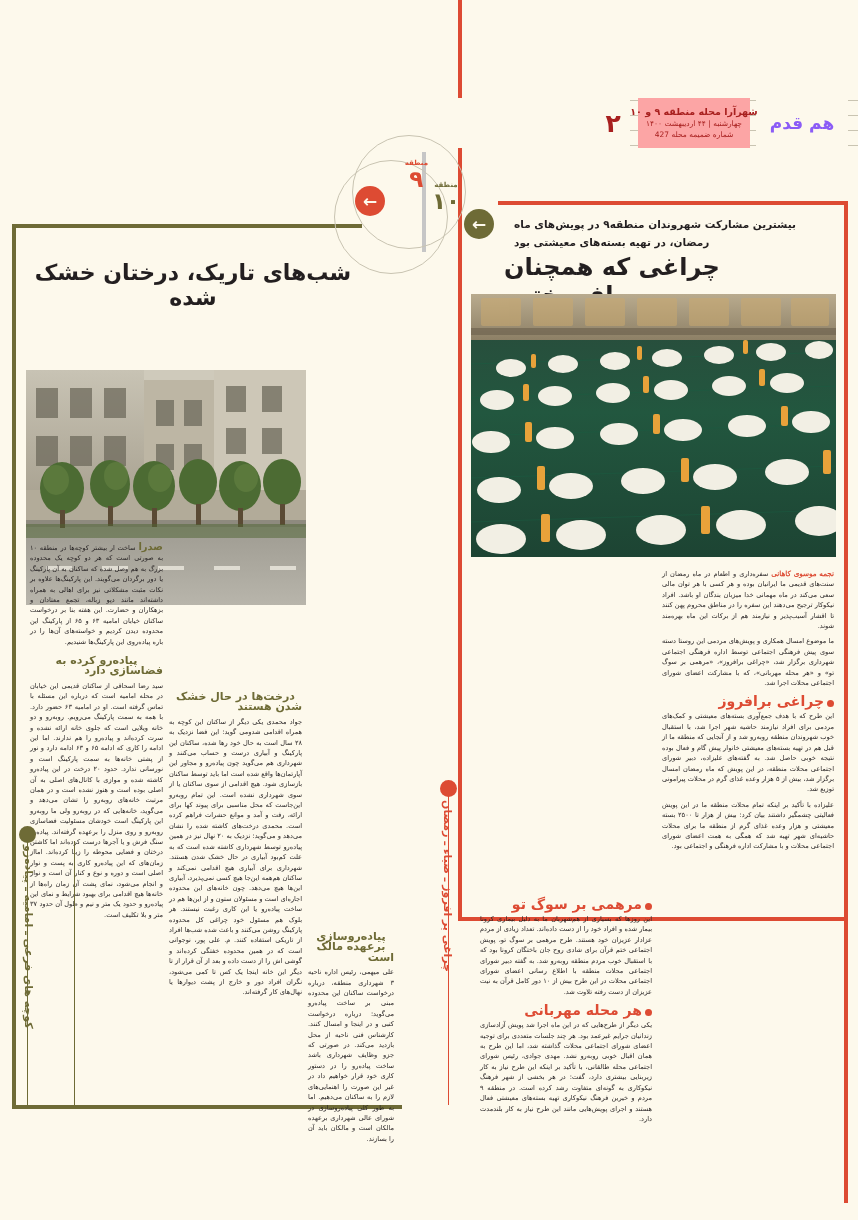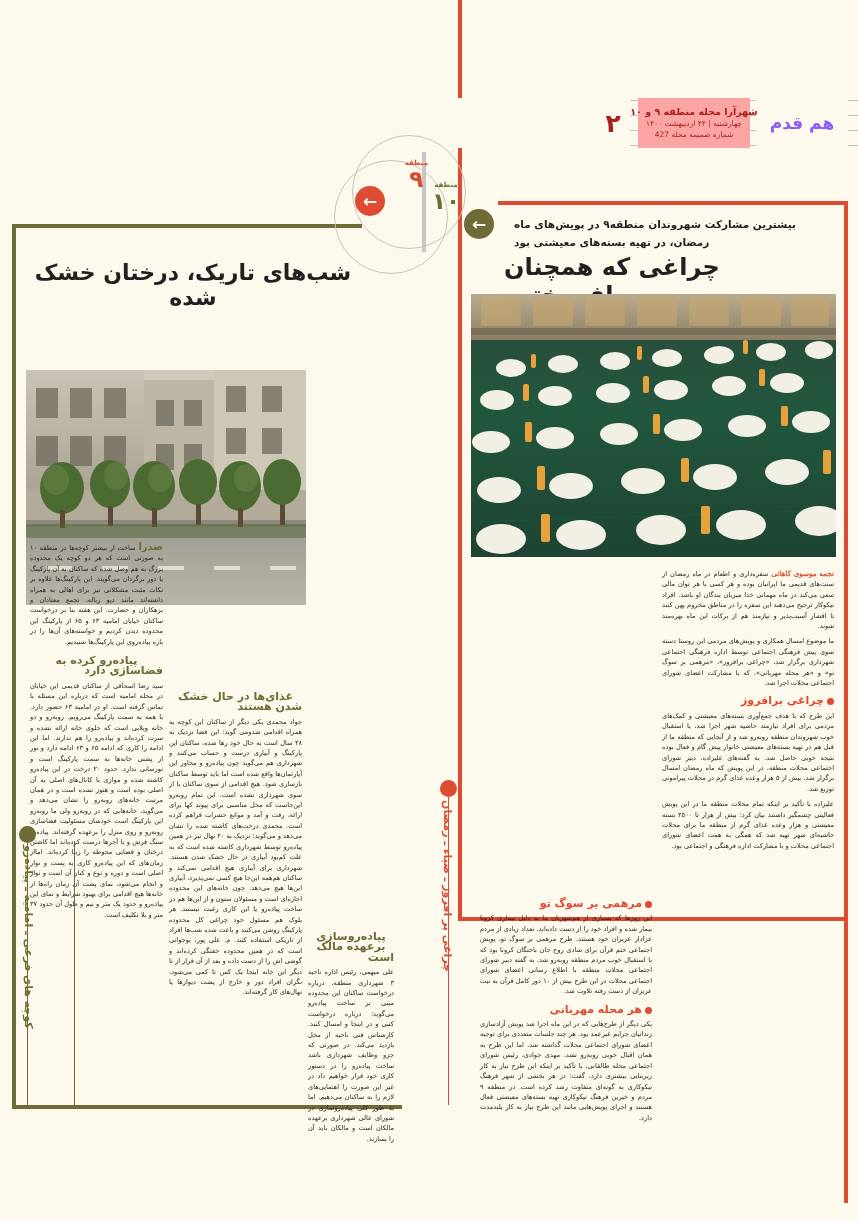--- a/index.html
+++ b/index.html
@@ -278,21 +278,21 @@
     font-family: Liberation Serif, serif;
   }
   .lead-label-green {
     color: #6e6b36;
     font-weight: bold;
     font-size: 10px;
   }
   .sub-red {
     color: #dd4b33;
     font-weight: bold;
-    font-size: 11px;
+    font-size: 14px;
     margin: 8px 0 4px 0;
     text-align: left;
   }
   .sub-red .bullet {
     display: inline-block;
     width: 7px; height: 7px;
     border-radius: 50%;
     background: #dd4b33;
     margin-left: 3px;
     vertical-align: -1px;
@@ -583,21 +583,21 @@
       </svg>
     </div>
 
     <div class="body-col ltext1">
       <p><span class="lead-label-green">صدرا</span> <span>ساخت ار بیشتر کوچه‌ها در منطقه ۱۰ به صورتی است که هر دو کوچه یک محدوده بزرگ به هم وصل شده که ساکنان به آن پارکینگ یا دور برگردان می‌گویند. این پارکینگ‌ها علاوه بر نکات مثبت مشکلاتی نیز برای اهالی به همراه داشته‌اند مانند دپو زباله، تجمع معتادان و بزهکاران و حضارت. این هفته بنا بر درخواست ساکنان خیابان امامیه ۶۳ و ۶۵ از پارکینگ این محدوده دیدن کردیم و خواسته‌های آن‌ها را در باره پیاده‌روی این پارکینگ‌ها شنیدیم.</span></p>
       <div class="sub-green">پیاده‌رو کرده به فضاسازی دارد</div>
       <p>سید رضا اسحاقی از ساکنان قدیمی این خیابان در محله امامیه است که درباره این مسئله با تماس گرفته است. او در امامیه ۶۳ حضور دارد. با همه به سمت پارکینگ می‌رویم. روبه‌رو و دو خانه ویلایی است که جلوی خانه ارائه نشده و سرت کرده‌اند و پیاده‌رو را هم ندارند. اما این ادامه را کاری که ادامه ۶۵ و ۶۳ ادامه دارد و نور از پشتی خانه‌ها به سمت پارکینگ است و نورسانی ندارد. حدود ۲۰ درخت در این پیاده‌رو کاشته شده و موازی با کانال‌های اصلی به آن اصلی بوده است و هنوز نشده است و در همان مرتبت خانه‌های روبه‌رو را تشان می‌دهد و می‌گوید، خانه‌هایی که در روبه‌رو ولی ما روبه‌رو این پارکینگ است خودشان مسئولیت فضاسازی روبه‌رو و روی منزل را برعهده گرفته‌اند. پیاده‌رو سنگ فرش و یا آجرها درست کرده‌اند اما کاشتن درختان و فضایی محوطه را زیبا کرده‌اند. امااز زمان‌های که این پیاده‌رو کاری به پست و نوار اصلی است و دوره و نوع و کنار آن است و نوار و انجام می‌شود، نمای پشت آن زمان راه‌ها از خانه‌ها هیچ اقدامی برای بهبود شرایط و نمای این پیاده‌رو و حدود یک متر و نیم و طول آن حدود ۳۷ متر و بلا تکلیف است.</p>
     </div>
 
     <div class="body-col ltext2">
-      <div class="sub-green" style="margin-top:150px;">غذای‌ها در حال خشک شدن هستند</div>
+      <div class="sub-green" style="margin-top:150px;">درخت‌ها در حال خشک شدن هستند</div>
       <p>جواد محمدی یکی دیگر از ساکنان این کوچه به همراه اقدامی شدومی گوید: این فضا نزدیک به ۲۸ سال است به حال خود رها شده، ساکنان این پارکینگ و آبیاری درست و حساب می‌کنند و شهرداری هم می‌گوید چون پیاده‌رو و مجاور این آپارتمان‌ها واقع شده است اما باید توسط ساکنان بازسازی شود. هیچ اقدامی از سوی ساکنان یا از سوی شهرداری نشده است. این تمام روبه‌رو این‌جاست که محل مناسبی برای پیوند کها برای ارائه، رفت و آمد و موانع حشرات فراهم کرده است. محمدی درخت‌های کاشته شده را نشان می‌دهد و می‌گوید: نزدیک به ۲۰ نهال نیز در همین پیاده‌رو توسط شهرداری کاشته شده است که به علت کم‌بود آبیاری در حال خشک شدن هستند. شهرداری برای آبیاری هیچ اقدامی نمی‌کند و ساکنان هم‌همه این‌جا هیچ کسی نمی‌پذیرد، آبیاری این‌ها هیچ می‌دهد. چون خانه‌های این محدوده اجاره‌ای است و مسئولان ستون و از این‌ها هم در ساخت پیاده‌رو یا این کاری رغبت نیستند. هر بلوک هم مسئول خود چراغی کل محدوده پارکینگ روشن می‌کنند و باعث شده شب‌ها افراد از تاریکی استفاده کنند. م. علی پور، نوجوانی است که در همین محدوده خفتگی کرده‌اند و گوشی اش را از دست داده و بعد از آن قرار از تا دیگر این خانه اینجا یک کس تا کمی می‌شود، نگران افراد دور و خارج از پشت دیوارها یا نهال‌های کار گرفته‌اند.</p>
     </div>
 
     <div class="body-col ltext3">
       <div class="sub-green" style="margin-top:390px;">پیاده‌روسازی برعهده مالک است</div>
       <p>علی میهمی، رئیس اداره ناحیه ۳ شهرداری منطقه، درباره درخواست ساکنان این محدوده مبنی بر ساخت پیاده‌رو می‌گوید: درباره درخواست کتبی و در اینجا و امسال کنند. کارشناس فنی ناحیه از محل بازدید می‌کند. در صورتی که جزو وظایف شهرداری باشد ساخت پیاده‌رو را در دستور کاری خود قرار خواهیم داد در غیر این صورت را اهنمایی‌های لازم را به ساکنان می‌دهیم. اما به طور کلی پیاده‌روسازی در شورای عالی شهرداری برعهده مالکان است و مالکان باید آن را بسازند.</p>
     </div>
   </div>
 
   <div class="vcap-dot vcap-green"></div>

